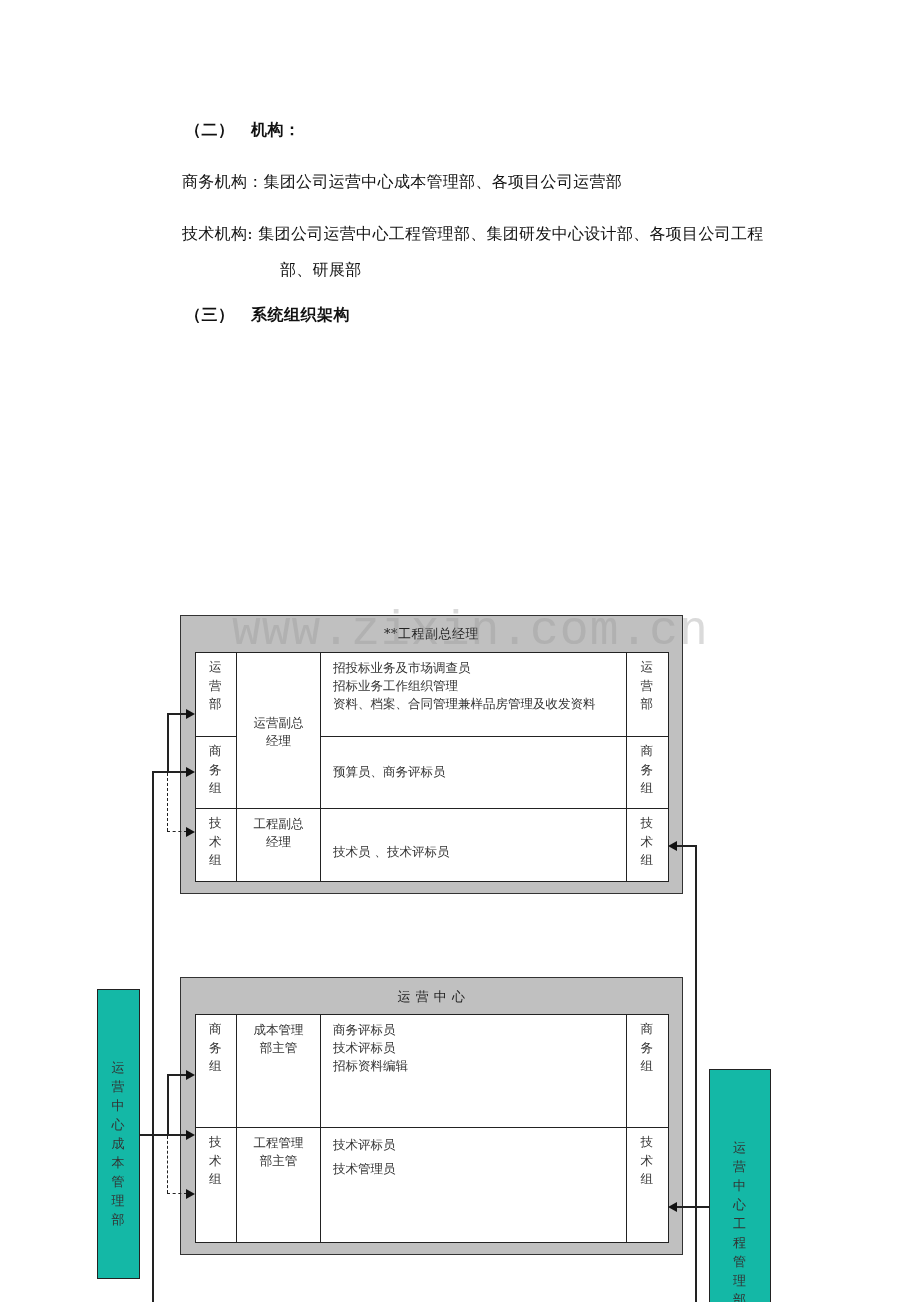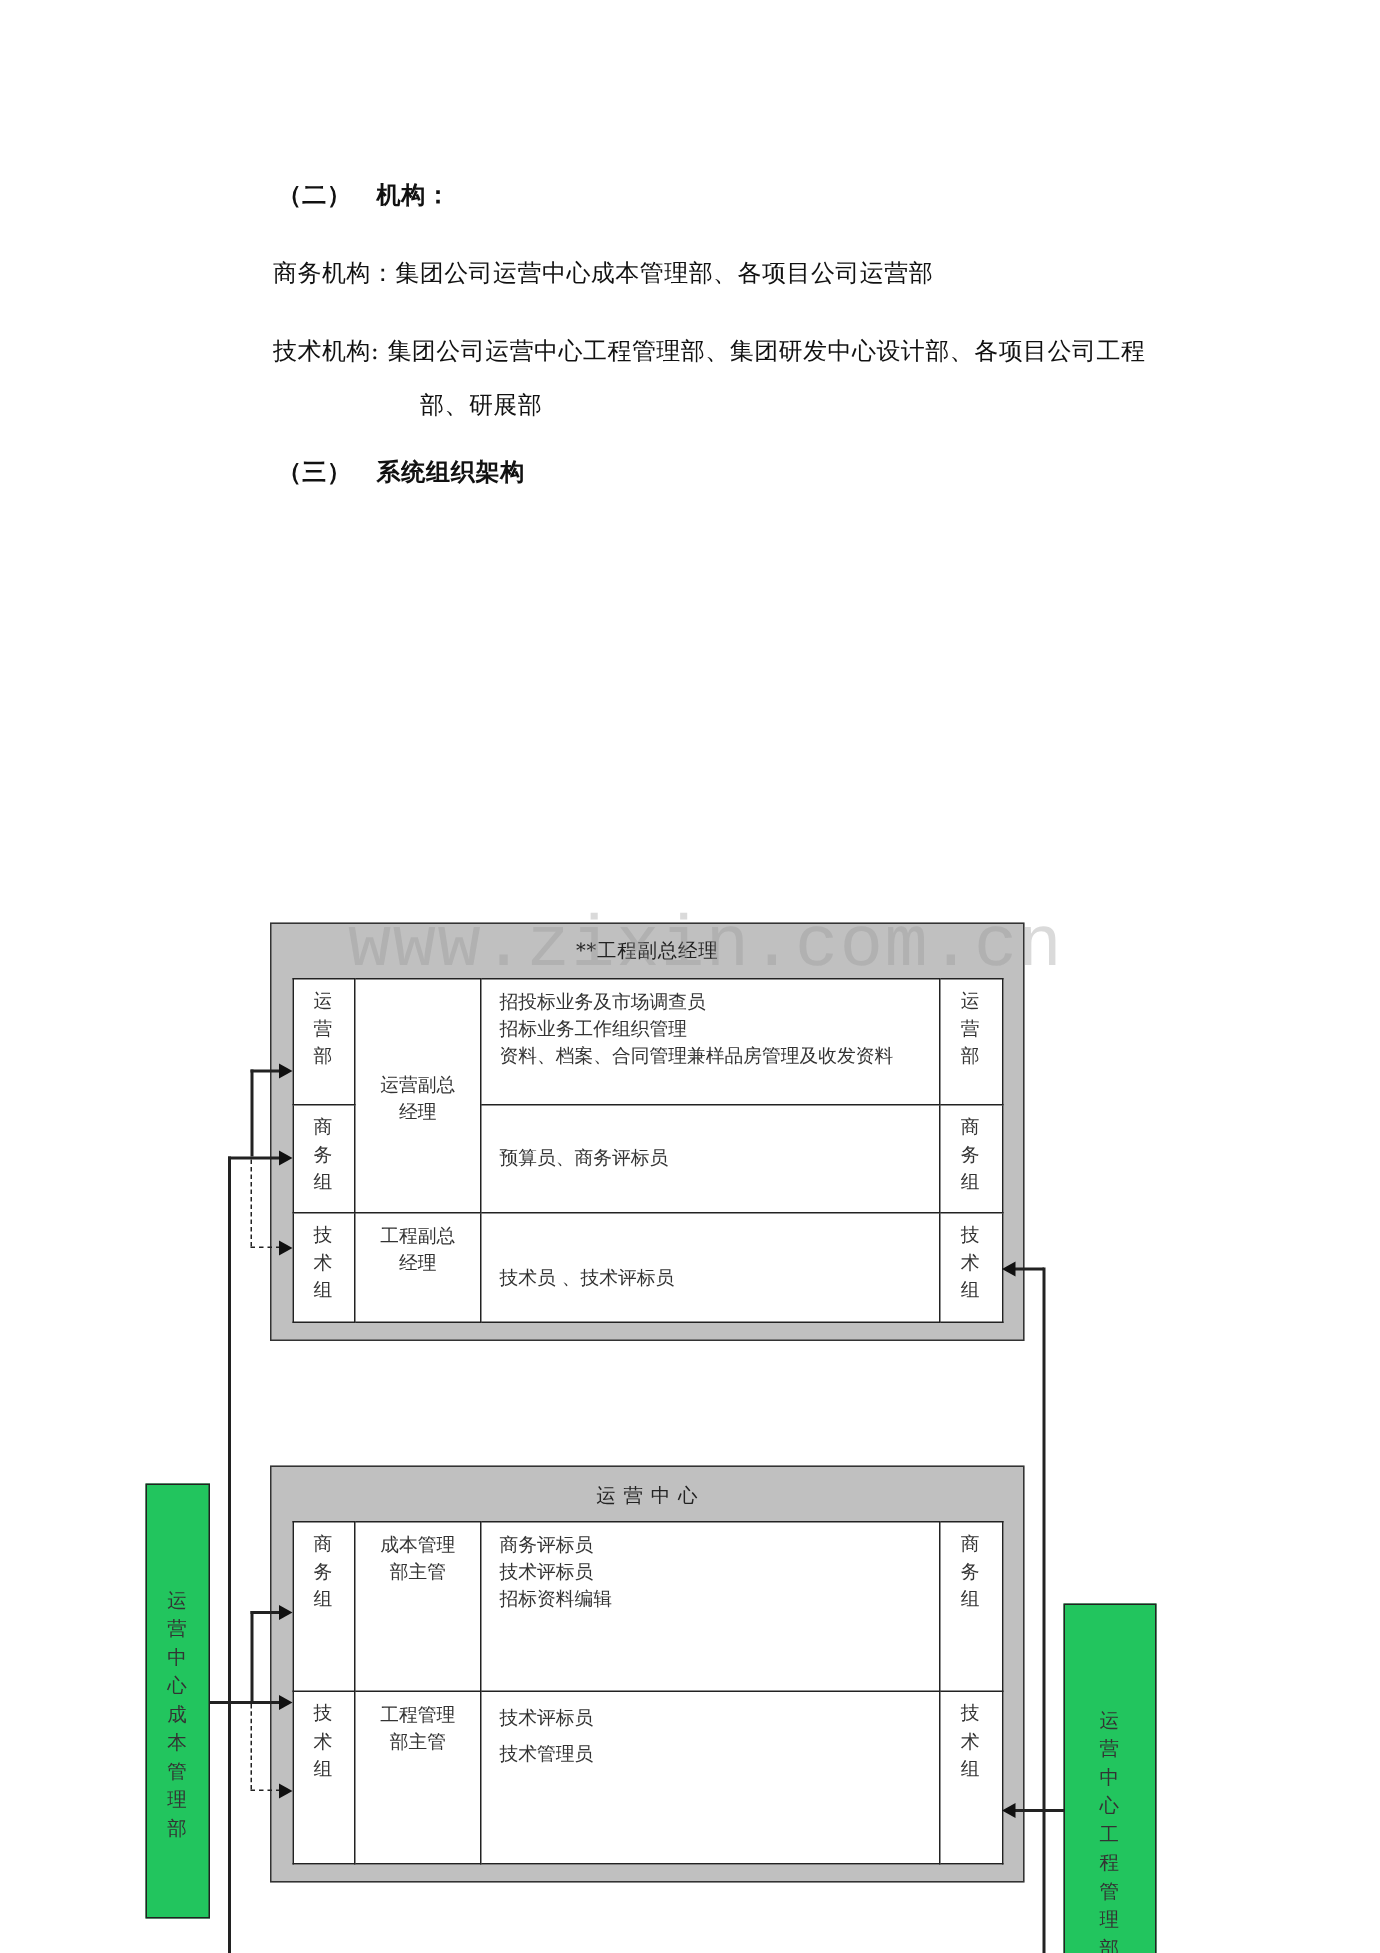--- a/index.html
+++ b/index.html
@@ -13,21 +13,21 @@
                letter-spacing: 1px; white-space: nowrap; pointer-events: none; z-index: 5; }
   .frame { background: #c0c0c0; border: 1.5px solid #333; box-sizing: border-box; }
   .frame-title { position: absolute; left: 0; right: 0; text-align: center; font-size: 13px; color: #222; letter-spacing: 0.5px; }
   table.org { position: absolute; border-collapse: collapse; background: #fff; table-layout: fixed; }
   table.org td { border: 1.5px solid #222; font-size: 12.5px; color: #333; vertical-align: top; padding: 0; line-height: 18px; }
   .vcell { text-align: left; width: 40px; padding-top: 5px !important; }
   .vtext { display: block; width: 14px; margin: 0 auto; word-break: break-all; line-height: 18.5px; }
   .mgr { text-align: center; }
   .duty { padding-left: 12px !important; }
   .duty div { line-height: 18px; }
-  .sidebox { border: 1.5px solid #222; background: #22c55e; box-sizing: border-box; }
+  .sidebox { border: 1.5px solid #222; background: #14b8a6; box-sizing: border-box; }
   .sidebox .vtext { font-size: 13px; color: #333; }
   .line { position: absolute; background: #222; }
   .dash-v { position: absolute; width: 0; border-left: 1.5px dashed #222; }
   .dash-h { position: absolute; height: 0; border-top: 1.5px dashed #222; }
   .arrow-r { position: absolute; width: 0; height: 0; border-top: 5px solid transparent; border-bottom: 5px solid transparent; border-left: 9px solid #111; }
   .arrow-l { position: absolute; width: 0; height: 0; border-top: 5px solid transparent; border-bottom: 5px solid transparent; border-right: 9px solid #111; }
 </style>
 </head>
 <body>
 

